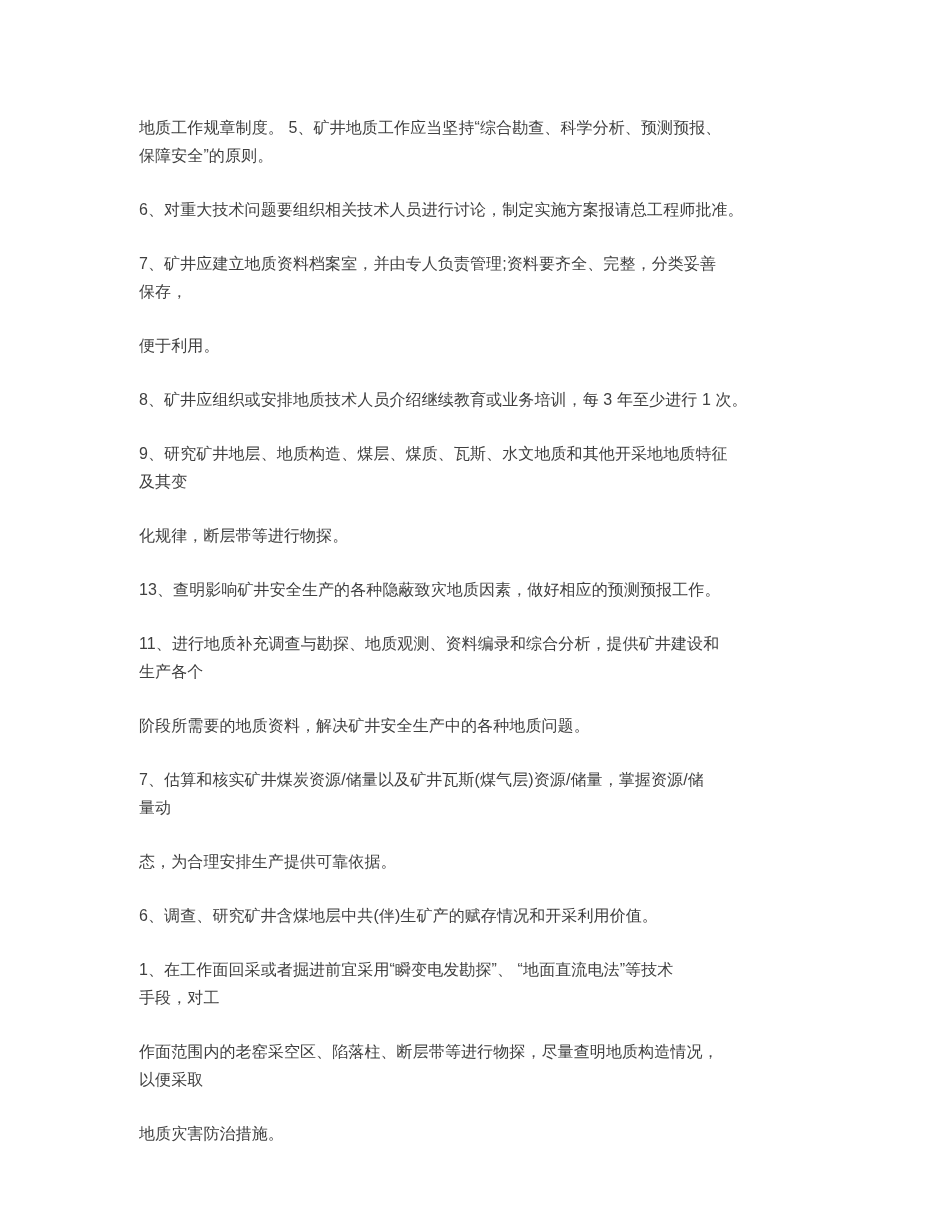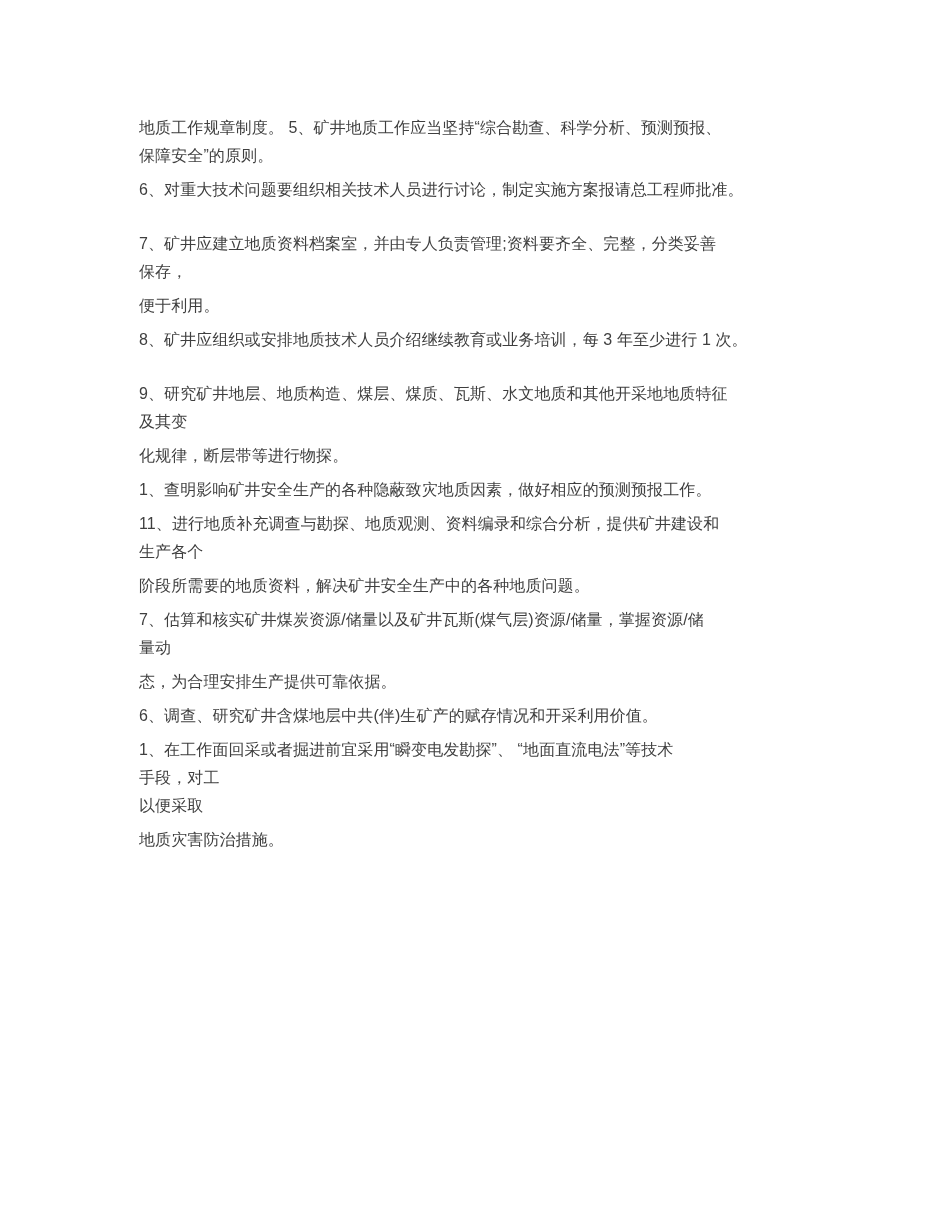--- a/index.html
+++ b/index.html
@@ -19,42 +19,43 @@
     font-size: 16px;
     color: #3f3f3f;
   }
   .ln {
     line-height: 28px;
     white-space: nowrap;
     letter-spacing: 0.1px;
     margin: 0;
   }
   
-  .g-para { margin-top: 6px; }  
+  .g-para { margin-top: 26px; }  
   .g-big  { margin-top: 26px; }  
 </style>
 </head>
 <body>
 
 <div class="page">
   <div class="ln">地质工作规章制度。 5、矿井地质工作应当坚持“综合勘查、科学分析、预测预报、</div>
   <div class="ln">保障安全”的原则。</div>
   <div class="ln g-para">6、对重大技术问题要组织相关技术人员进行讨论，制定实施方案报请总工程师批准。</div>
   <div class="ln g-big">7、矿井应建立地质资料档案室，并由专人负责管理;资料要齐全、完整，分类妥善</div>
   <div class="ln">保存，</div>
   <div class="ln g-para">便于利用。</div>
   <div class="ln g-para">8、矿井应组织或安排地质技术人员介绍继续教育或业务培训，每 3 年至少进行 1 次。</div>
   <div class="ln g-big">9、研究矿井地层、地质构造、煤层、煤质、瓦斯、水文地质和其他开采地地质特征</div>
   <div class="ln">及其变</div>
   <div class="ln g-para">化规律，断层带等进行物探。</div>
-  <div class="ln g-para">1、查明影响矿井安全生产的各种隐蔽致灾地质因素，做好相应的预测预报工作。</div>
+  <div class="ln g-para">13、查明影响矿井安全生产的各种隐蔽致灾地质因素，做好相应的预测预报工作。</div>
   <div class="ln g-para">11、进行地质补充调查与勘探、地质观测、资料编录和综合分析，提供矿井建设和</div>
   <div class="ln">生产各个</div>
   <div class="ln g-para">阶段所需要的地质资料，解决矿井安全生产中的各种地质问题。</div>
   <div class="ln g-para">7、估算和核实矿井煤炭资源/储量以及矿井瓦斯(煤气层)资源/储量，掌握资源/储</div>
   <div class="ln">量动</div>
   <div class="ln g-para">态，为合理安排生产提供可靠依据。</div>
   <div class="ln g-para">6、调查、研究矿井含煤地层中共(伴)生矿产的赋存情况和开采利用价值。</div>
   <div class="ln g-para">1、在工作面回采或者掘进前宜采用“瞬变电发勘探”、 “地面直流电法”等技术</div>
   <div class="ln">手段，对工</div>
+  <div class="ln g-para">作面范围内的老窑采空区、陷落柱、断层带等进行物探，尽量查明地质构造情况，</div>
   <div class="ln">以便采取</div>
   <div class="ln g-para">地质灾害防治措施。</div>
 </div>
 
 </body></html>

